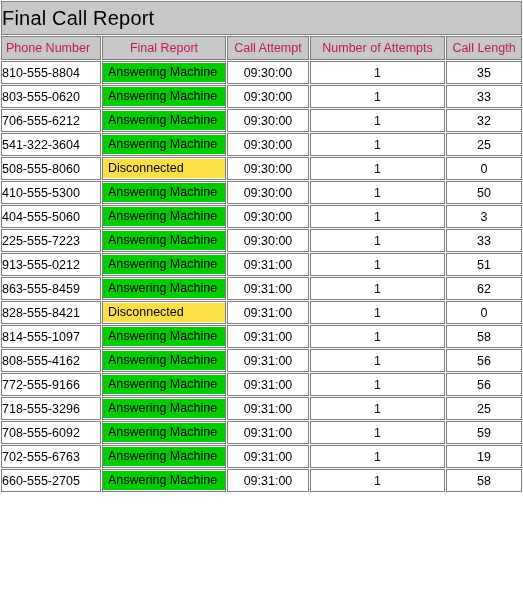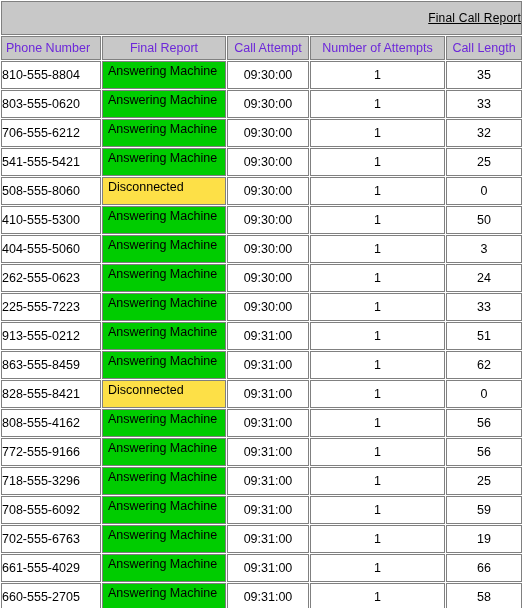--- a/index.html
+++ b/index.html
@@ -27,36 +27,35 @@
     border: 1px solid #808080;
     padding: 0;
     margin: 0;
     font-weight: normal;
     background: #ffffff;
     vertical-align: middle;
   }
   
   .title-cell {
     background: #c8c8c8 !important;
-    text-align: right;
+    text-align: left;
     height: 32px;
-    font-size: 12px;
+    font-size: 20px;
     font-weight: bold;
     color: #000000;
     letter-spacing: 0.2px;
-    text-decoration: underline;
   }
   
   .hdr {
     background: #c8c8c8 !important;
     text-align: center;
     height: 22px;
     font-size: 12.5px;
     font-weight: bold;
-    color: #6d28d9;
+    color: #be185d;
     white-space: nowrap;
   }
   .hdr.left { text-align: left; padding-left: 4px; }
   
   .row-cell {
     height: 21px;
     font-size: 12.5px;
     color: #000000;
   }
   .c-phone {
@@ -64,21 +63,21 @@
     padding-left: 5px;
     white-space: nowrap;
   }
   .c-status {
     padding: 1px 2px;
   }
   .status-chip {
     display: block;
     width: 100%;
     box-sizing: border-box;
-    height: 26px;
+    height: 19px;
     line-height: 19px;
     font-size: 12.5px;
     color: #000000;
     padding-left: 5px;
     text-align: left;
     white-space: nowrap;
     overflow: hidden;
   }
   .status-ok   { background: #00cc00; }
   .status-bad  { background: #fde047; }
@@ -139,21 +138,21 @@
         <tr>
           <td class="row-cell c-phone">706-555-6212</td>
           <td class="row-cell c-status">
             <span class="status-chip status-ok">Answering Machine</span>
           </td>
           <td class="row-cell c-time">09:30:00</td>
           <td class="row-cell c-attempts">1</td>
           <td class="row-cell c-length">32</td>
         </tr>
         <tr>
-          <td class="row-cell c-phone">541-555-5421</td>
+          <td class="row-cell c-phone">541-322-3604</td>
           <td class="row-cell c-status">
             <span class="status-chip status-ok">Answering Machine</span>
           </td>
           <td class="row-cell c-time">09:30:00</td>
           <td class="row-cell c-attempts">1</td>
           <td class="row-cell c-length">25</td>
         </tr>
         <tr>
           <td class="row-cell c-phone">508-555-8060</td>
           <td class="row-cell c-status">
@@ -175,29 +174,20 @@
         <tr>
           <td class="row-cell c-phone">404-555-5060</td>
           <td class="row-cell c-status">
             <span class="status-chip status-ok">Answering Machine</span>
           </td>
           <td class="row-cell c-time">09:30:00</td>
           <td class="row-cell c-attempts">1</td>
           <td class="row-cell c-length">3</td>
         </tr>
         <tr>
-          <td class="row-cell c-phone">262-555-0623</td>
-          <td class="row-cell c-status">
-            <span class="status-chip status-ok">Answering Machine</span>
-          </td>
-          <td class="row-cell c-time">09:30:00</td>
-          <td class="row-cell c-attempts">1</td>
-          <td class="row-cell c-length">24</td>
-        </tr>
-        <tr>
           <td class="row-cell c-phone">225-555-7223</td>
           <td class="row-cell c-status">
             <span class="status-chip status-ok">Answering Machine</span>
           </td>
           <td class="row-cell c-time">09:30:00</td>
           <td class="row-cell c-attempts">1</td>
           <td class="row-cell c-length">33</td>
         </tr>
         <tr>
           <td class="row-cell c-phone">913-555-0212</td>
@@ -220,20 +210,29 @@
         <tr>
           <td class="row-cell c-phone">828-555-8421</td>
           <td class="row-cell c-status">
             <span class="status-chip status-bad">Disconnected</span>
           </td>
           <td class="row-cell c-time">09:31:00</td>
           <td class="row-cell c-attempts">1</td>
           <td class="row-cell c-length">0</td>
         </tr>
         <tr>
+          <td class="row-cell c-phone">814-555-1097</td>
+          <td class="row-cell c-status">
+            <span class="status-chip status-ok">Answering Machine</span>
+          </td>
+          <td class="row-cell c-time">09:31:00</td>
+          <td class="row-cell c-attempts">1</td>
+          <td class="row-cell c-length">58</td>
+        </tr>
+        <tr>
           <td class="row-cell c-phone">808-555-4162</td>
           <td class="row-cell c-status">
             <span class="status-chip status-ok">Answering Machine</span>
           </td>
           <td class="row-cell c-time">09:31:00</td>
           <td class="row-cell c-attempts">1</td>
           <td class="row-cell c-length">56</td>
         </tr>
         <tr>
           <td class="row-cell c-phone">772-555-9166</td>
@@ -263,29 +262,20 @@
           <td class="row-cell c-length">59</td>
         </tr>
         <tr>
           <td class="row-cell c-phone">702-555-6763</td>
           <td class="row-cell c-status">
             <span class="status-chip status-ok">Answering Machine</span>
           </td>
           <td class="row-cell c-time">09:31:00</td>
           <td class="row-cell c-attempts">1</td>
           <td class="row-cell c-length">19</td>
-        </tr>
-        <tr>
-          <td class="row-cell c-phone">661-555-4029</td>
-          <td class="row-cell c-status">
-            <span class="status-chip status-ok">Answering Machine</span>
-          </td>
-          <td class="row-cell c-time">09:31:00</td>
-          <td class="row-cell c-attempts">1</td>
-          <td class="row-cell c-length">66</td>
         </tr>
         <tr>
           <td class="row-cell c-phone">660-555-2705</td>
           <td class="row-cell c-status">
             <span class="status-chip status-ok">Answering Machine</span>
           </td>
           <td class="row-cell c-time">09:31:00</td>
           <td class="row-cell c-attempts">1</td>
           <td class="row-cell c-length">58</td>
         </tr>

